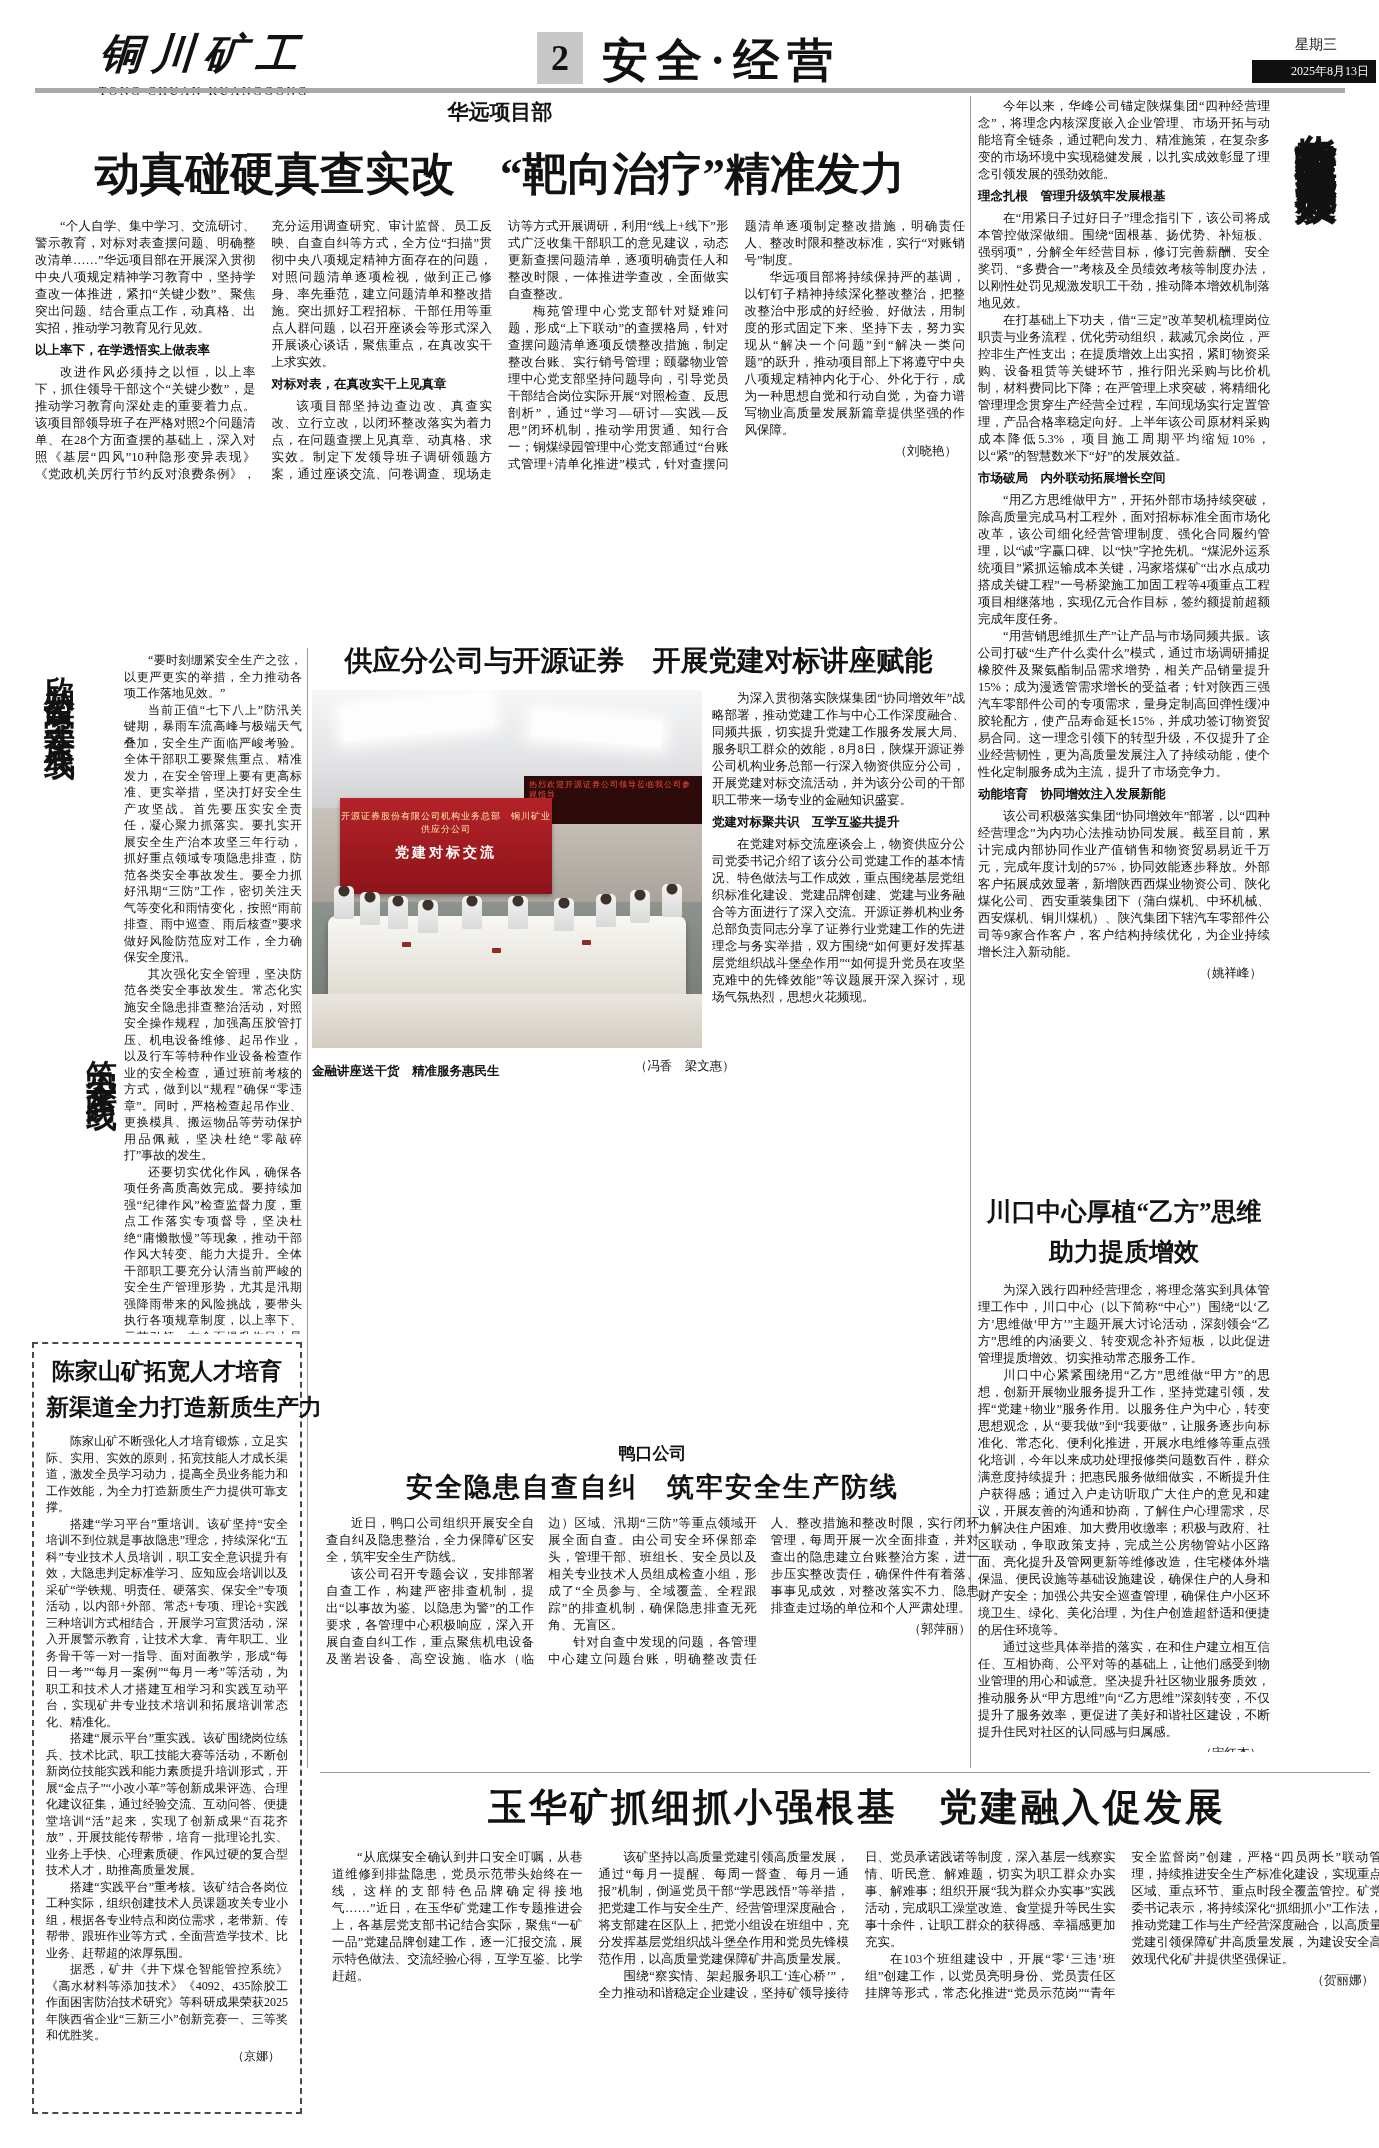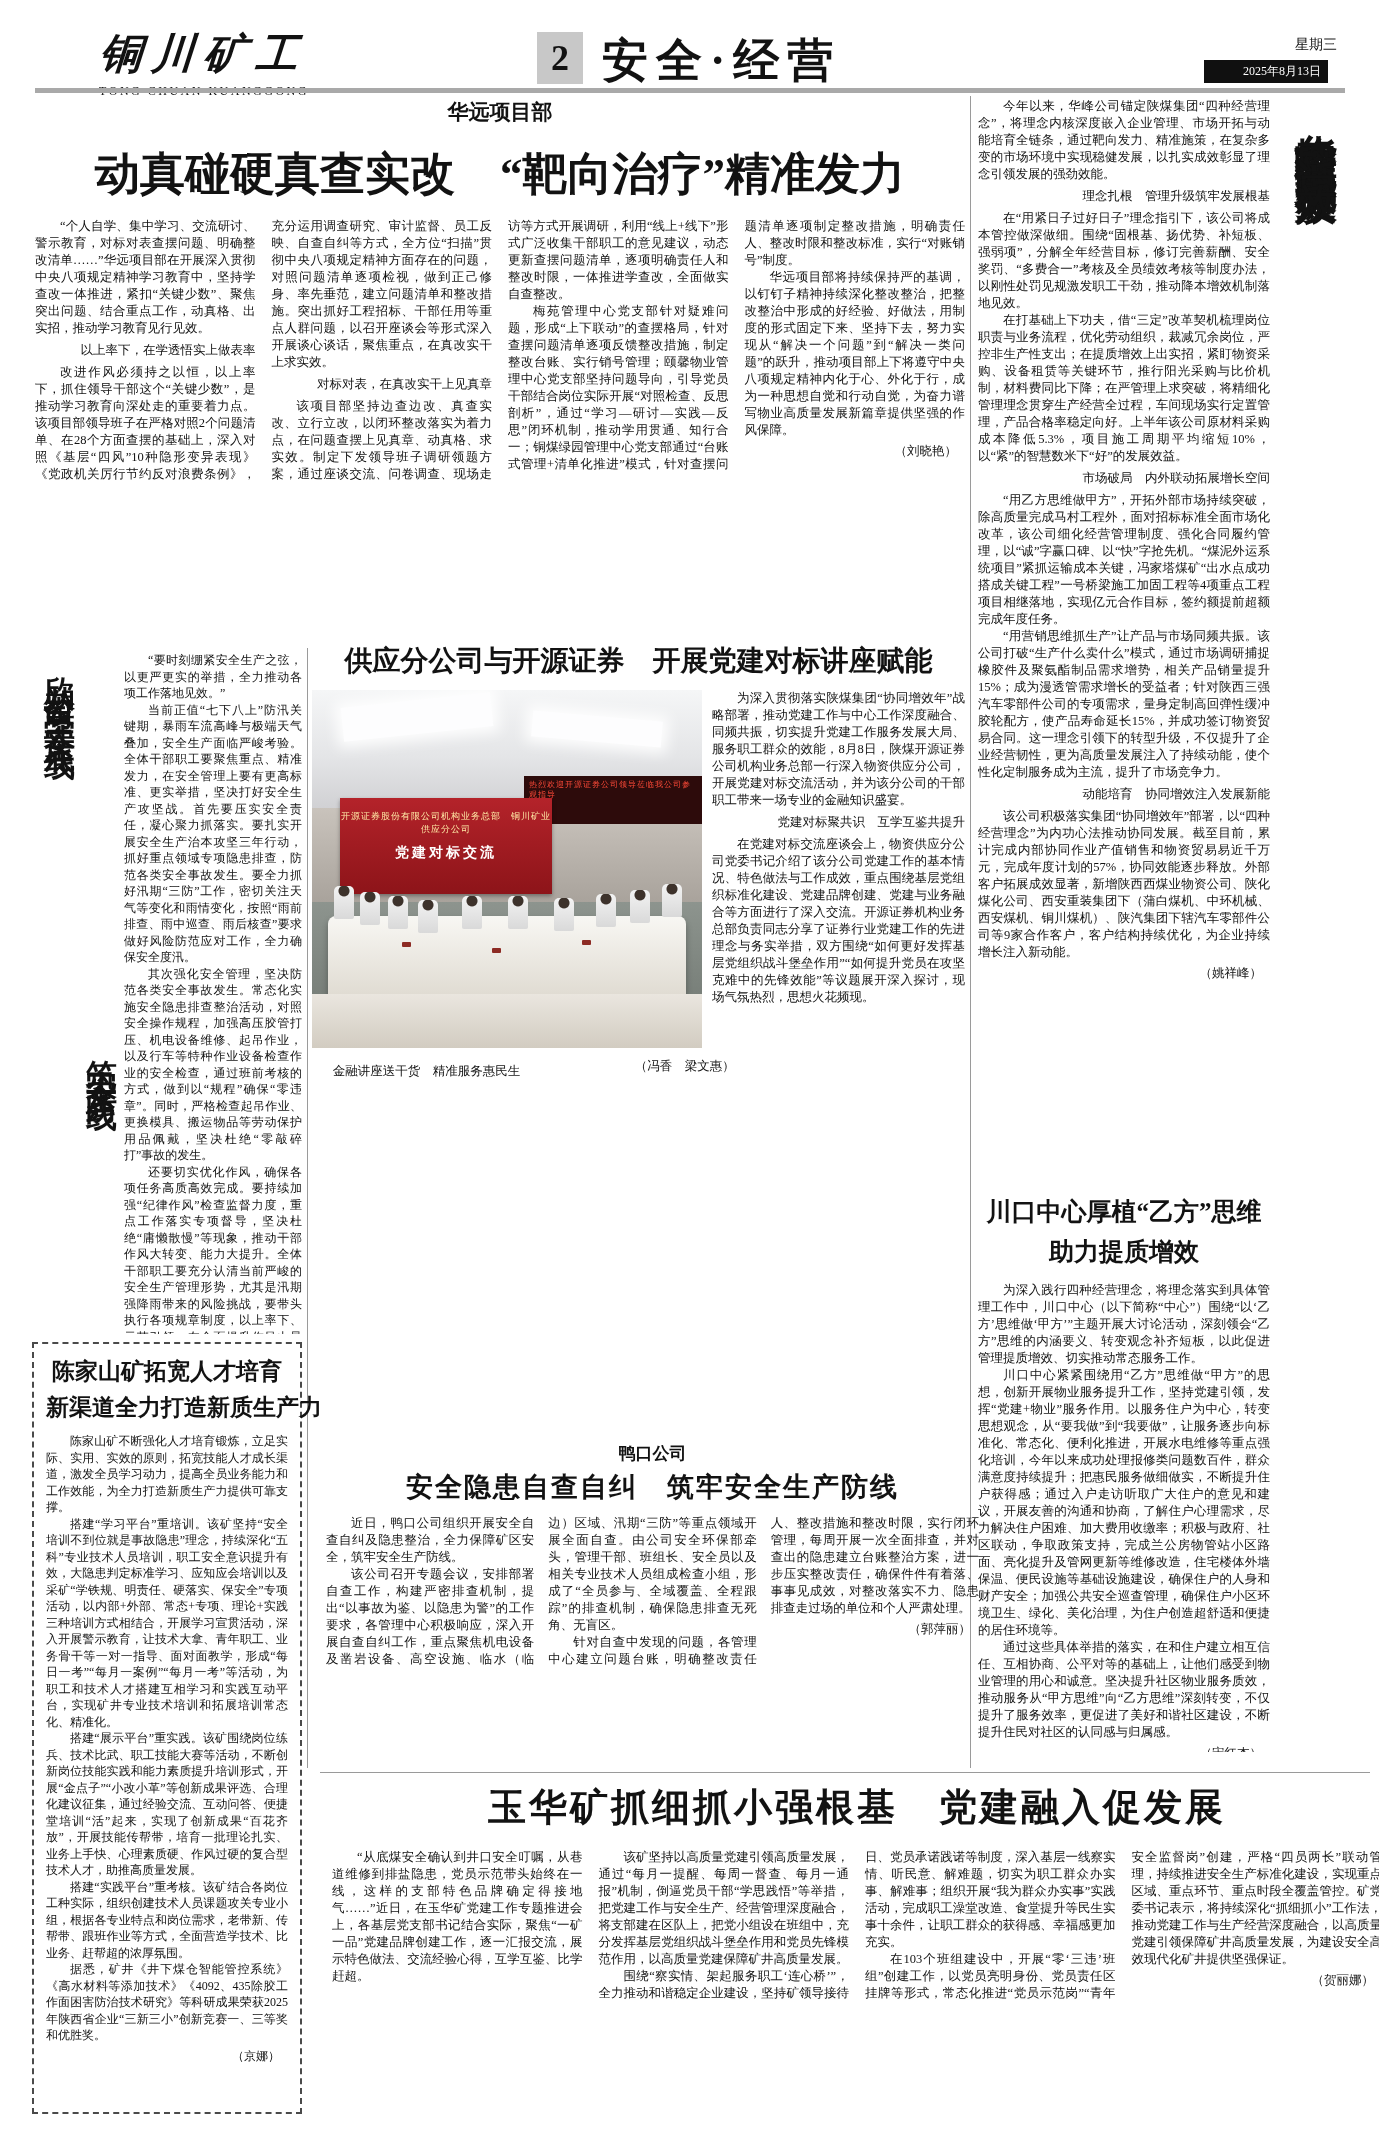--- a/index.html
+++ b/index.html
@@ -12,21 +12,21 @@
   .pagenum{width:46px;height:52px;background:#c8c8c8;text-align:center;line-height:52px;font-size:36px;font-weight:bold;}
   .section-title{font-size:46px;font-weight:bold;letter-spacing:8px;white-space:nowrap;}
   .weekday{font-size:14px;}
   .date-badge{background:#101010;color:#ffffff;font-size:12px;padding:3px 7px;white-space:nowrap;}
   .header-rule{background:#a9a9a9;}
   
   .kicker{text-align:center;font-weight:bold;font-size:21px;}
   .headline{text-align:center;font-weight:bold;white-space:nowrap;}
   .body-txt{font-size:12.5px;line-height:17px;text-align:justify;overflow:hidden;}
   .body-txt p{margin:0;text-indent:2em;}
-  .body-txt p.sub{text-indent:0;text-align:right;font-weight:normal;margin:5px 0;}
+  .body-txt p.sub{text-indent:0;text-align:left;font-weight:bold;margin:5px 0;}
   .body-txt p.byline{text-indent:0;text-align:right;padding-right:8px;margin-top:4px;}
   .vt{writing-mode:vertical-rl;font-weight:bold;white-space:nowrap;}
   .rule-v{background:#9a9a9a;width:1px;}
   .rule-h{background:#9a9a9a;height:1px;}
   .dash-box{border:2px dashed #4a4a4a;}
   .sans{font-family:"Liberation Sans","DejaVu Sans",sans-serif;}
   
   .photo{overflow:hidden;background:#b9b6b1;}
   .ph-ceiling{position:absolute;left:0;top:0;width:100%;height:122px;background:linear-gradient(180deg,#f5f6f7 0%,#e4e5e7 55%,#cfcfd2 100%);}
   .ph-panel{position:absolute;background:#fdfdfe;box-shadow:0 0 14px 6px rgba(255,255,255,.9);}
@@ -50,21 +50,21 @@
 
 <div class="page">
 
   <div class="abs" style="left:84px;top:26px;width:240px;text-align:center;">
     <div class="paper-name">铜川矿工</div>
     <div class="paper-name-en">TONG CHUAN KUANGGONG</div>
   </div>
   <div class="abs pagenum" style="left:537px;top:32px;">2</div>
   <div class="abs section-title" style="left:602px;top:30px;">安全·经营</div>
   <div class="abs weekday" style="left:1295px;top:36px;">星期三</div>
-  <div class="abs date-badge" style="left:1204px;top:60px;padding-left:39px;">2025年8月13日</div>
+  <div class="abs date-badge" style="left:1252px;top:60px;padding-left:39px;">2025年8月13日</div>
   <div class="abs header-rule" style="left:35px;top:88px;width:1310px;height:5px;"></div>
 
   <div class="abs rule-v" style="left:970px;top:96px;height:1672px;"></div>
   <div class="abs rule-v" style="left:307px;top:648px;height:1120px;"></div>
   <div class="abs rule-h" style="left:320px;top:1772px;width:1050px;"></div>
 
   <div class="abs" style="left:35px;top:98px;width:930px;">
     <div class="kicker">华远项目部</div>
     <div class="headline" style="font-size:45px;margin-top:18px;">动真碰硬真查实改　“靶向治疗”精准发力</div>
     <div class="body-txt" style="margin-top:14px;column-count:4;column-gap:16px;height:448px;">

